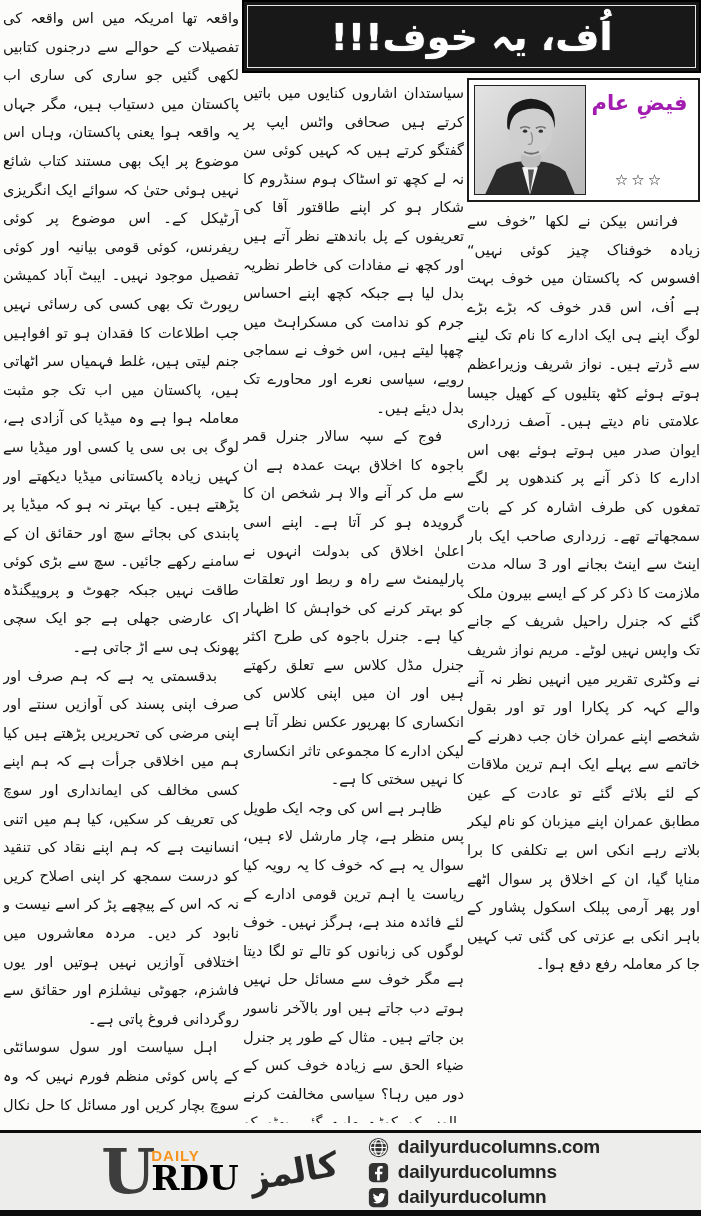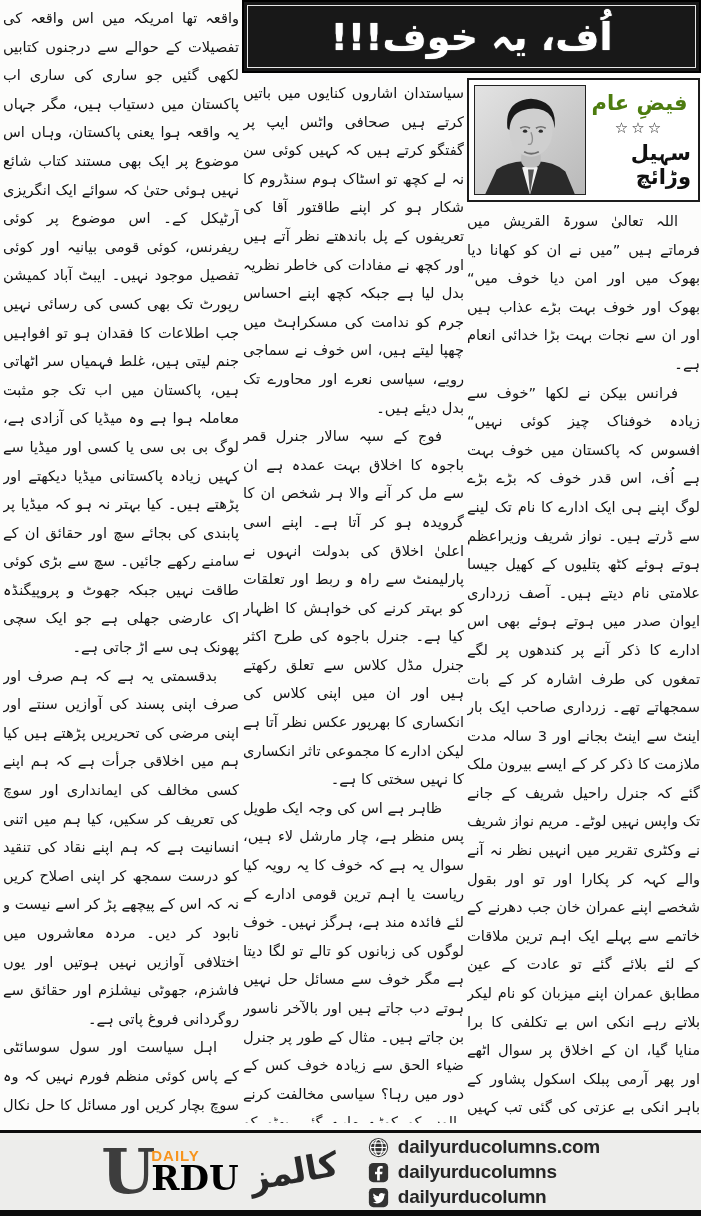--- a/index.html
+++ b/index.html
@@ -29,21 +29,21 @@
     display: flex; flex-direction: row; padding: 5px;
   }
   .author-photo {
     width: 112px; height: 100%; border: 1px solid #222; background: #cfcfcf;
     flex: none; overflow: hidden;
   }
   .author-meta {
     flex: 1; direction: rtl; display: flex; flex-direction: column;
     align-items: center; justify-content: space-between; padding: 6px 2px;
   }
-  .column-title { font-size: 21px; font-weight: bold; color: #4d7c0f; }
+  .column-title { font-size: 21px; font-weight: bold; color: #a21caf; }
   .stars { font-size: 15px; color: #222; letter-spacing: 3px; }
   .author-name { font-size: 21px; font-weight: bold; color: #111; }
   
   .col {
     position: absolute; direction: rtl; text-align: justify;
     font-size: 14.6px; line-height: 28.6px; color: #141414; overflow: hidden;
   }
   .col p { margin: 0; }
   .col p.indent { text-indent: 22px; }
   .col-left   { top: 4px;   left: 3px;   width: 236px; height: 1119px; }
@@ -117,26 +117,24 @@
         <path d="M62 44 q5 -3 10 0" stroke="#6f6f6f" stroke-width="1.6" fill="none"></path>
         <ellipse cx="51" cy="47" rx="2.2" ry="1.6" fill="#2c2c2c"></ellipse>
         <ellipse cx="67" cy="47" rx="2.2" ry="1.6" fill="#2c2c2c"></ellipse>
         <path d="M57 48 q3 8 0 12 q-2 1 -3 0" stroke="#8f8f8f" stroke-width="1.4" fill="none"></path>
         <path d="M50 68 q7 4 15 0" stroke="#6c6c6c" stroke-width="1.8" fill="none"></path>
       </svg>
     </div>
     <div class="author-meta">
       <span class="column-title">فیضِ عام</span>
       <span class="stars">☆☆☆</span>
-      <span class="author-name">سہیل وڑائچ</span>
     </div>
   </div>
 
   <div class="col col-right">
-    <p class="indent">اللہ تعالیٰ سورۃ القریش میں فرماتے ہیں ”میں نے ان کو کھانا دیا بھوک میں اور امن دیا خوف میں“ بھوک اور خوف بہت بڑے عذاب ہیں اور ان سے نجات بہت بڑا خدائی انعام ہے۔</p>
     <p class="indent">فرانس بیکن نے لکھا ”خوف سے زیادہ خوفناک چیز کوئی نہیں“ افسوس کہ پاکستان میں خوف بہت ہے اُف، اس قدر خوف کہ بڑے بڑے لوگ اپنے ہی ایک ادارے کا نام تک لینے سے ڈرتے ہیں۔ نواز شریف وزیراعظم ہوتے ہوئے کٹھ پتلیوں کے کھیل جیسا علامتی نام دیتے ہیں۔ آصف زرداری ایوان صدر میں ہوتے ہوئے بھی اس ادارے کا ذکر آنے پر کندھوں پر لگے تمغوں کی طرف اشارہ کر کے بات سمجھاتے تھے۔ زرداری صاحب ایک بار اینٹ سے اینٹ بجانے اور 3 سالہ مدت ملازمت کا ذکر کر کے ایسے بیرون ملک گئے کہ جنرل راحیل شریف کے جانے تک واپس نہیں لوٹے۔ مریم نواز شریف نے وکٹری تقریر میں انہیں نظر نہ آنے والے کہہ کر پکارا اور تو اور بقول شخصے اپنے عمران خان جب دھرنے کے خاتمے سے پہلے ایک اہم ترین ملاقات کے لئے بلائے گئے تو عادت کے عین مطابق عمران اپنے میزبان کو نام لیکر بلاتے رہے انکی اس بے تکلفی کا برا منایا گیا، ان کے اخلاق پر سوال اٹھے اور پھر آرمی پبلک اسکول پشاور کے باہر انکی بے عزتی کی گئی تب کہیں جا کر معاملہ رفع دفع ہوا۔</p>
 
   </div>
 
   <div class="col col-middle">
     <p>سیاستدان اشاروں کنایوں میں باتیں کرتے ہیں صحافی واٹس ایپ پر گفتگو کرتے ہیں کہ کہیں کوئی سن نہ لے کچھ تو اسٹاک ہوم سنڈروم کا شکار ہو کر اپنے طاقتور آقا کی تعریفوں کے پل باندھتے نظر آتے ہیں اور کچھ نے مفادات کی خاطر نظریہ بدل لیا ہے جبکہ کچھ اپنے احساس جرم کو ندامت کی مسکراہٹ میں چھپا لیتے ہیں، اس خوف نے سماجی رویے، سیاسی نعرے اور محاورے تک بدل دیئے ہیں۔</p>
     <p class="indent">فوج کے سپہ سالار جنرل قمر باجوہ کا اخلاق بہت عمدہ ہے ان سے مل کر آنے والا ہر شخص ان کا گرویدہ ہو کر آتا ہے۔ اپنے اسی اعلیٰ اخلاق کی بدولت انہوں نے پارلیمنٹ سے راہ و ربط اور تعلقات کو بہتر کرنے کی خواہش کا اظہار کیا ہے۔ جنرل باجوہ کی طرح اکثر جنرل مڈل کلاس سے تعلق رکھتے ہیں اور ان میں اپنی کلاس کی انکساری کا بھرپور عکس نظر آتا ہے لیکن ادارے کا مجموعی تاثر انکساری کا نہیں سختی کا ہے۔</p>
     <p class="indent">ظاہر ہے اس کی وجہ ایک طویل پس منظر ہے، چار مارشل لاء ہیں، سوال یہ ہے کہ خوف کا یہ رویہ کیا ریاست یا اہم ترین قومی ادارے کے لئے فائدہ مند ہے، ہرگز نہیں۔ خوف لوگوں کی زبانوں کو تالے تو لگا دیتا ہے مگر خوف سے مسائل حل نہیں ہوتے دب جاتے ہیں اور بالآخر ناسور بن جاتے ہیں۔ مثال کے طور پر جنرل ضیاء الحق سے زیادہ خوف کس کے دور میں رہا؟ سیاسی مخالفت کرنے والوں کو کوڑے مارے گئے، بھٹو کو پھانسی پر چڑھا دیا گیا۔ خوف اس قدر تھا کہ ہو کا عالم ہوتا تھا گیارہ سال تک بھٹو کا نام اور تصویر شائع کرنے پر پابندی تھی مگر یاد رکھیئے! زمانے پلٹ جاتے ہیں ابھی صرف تین دہائیاں گزری ہیں جو تاریخ کے ایک سیکنڈ کے برابر بھی نہیں، اسی دوران طاقتور ترین اور جنرل ضیاء الحق کا دفاع کرنے والا کوئی باقی نہیں رہا، خوف کی تلوار کند ہو گئی اور مظلوموں کی آواز تاریخ کا سنہرا باب بن گئی۔</p>
 
   </div>

